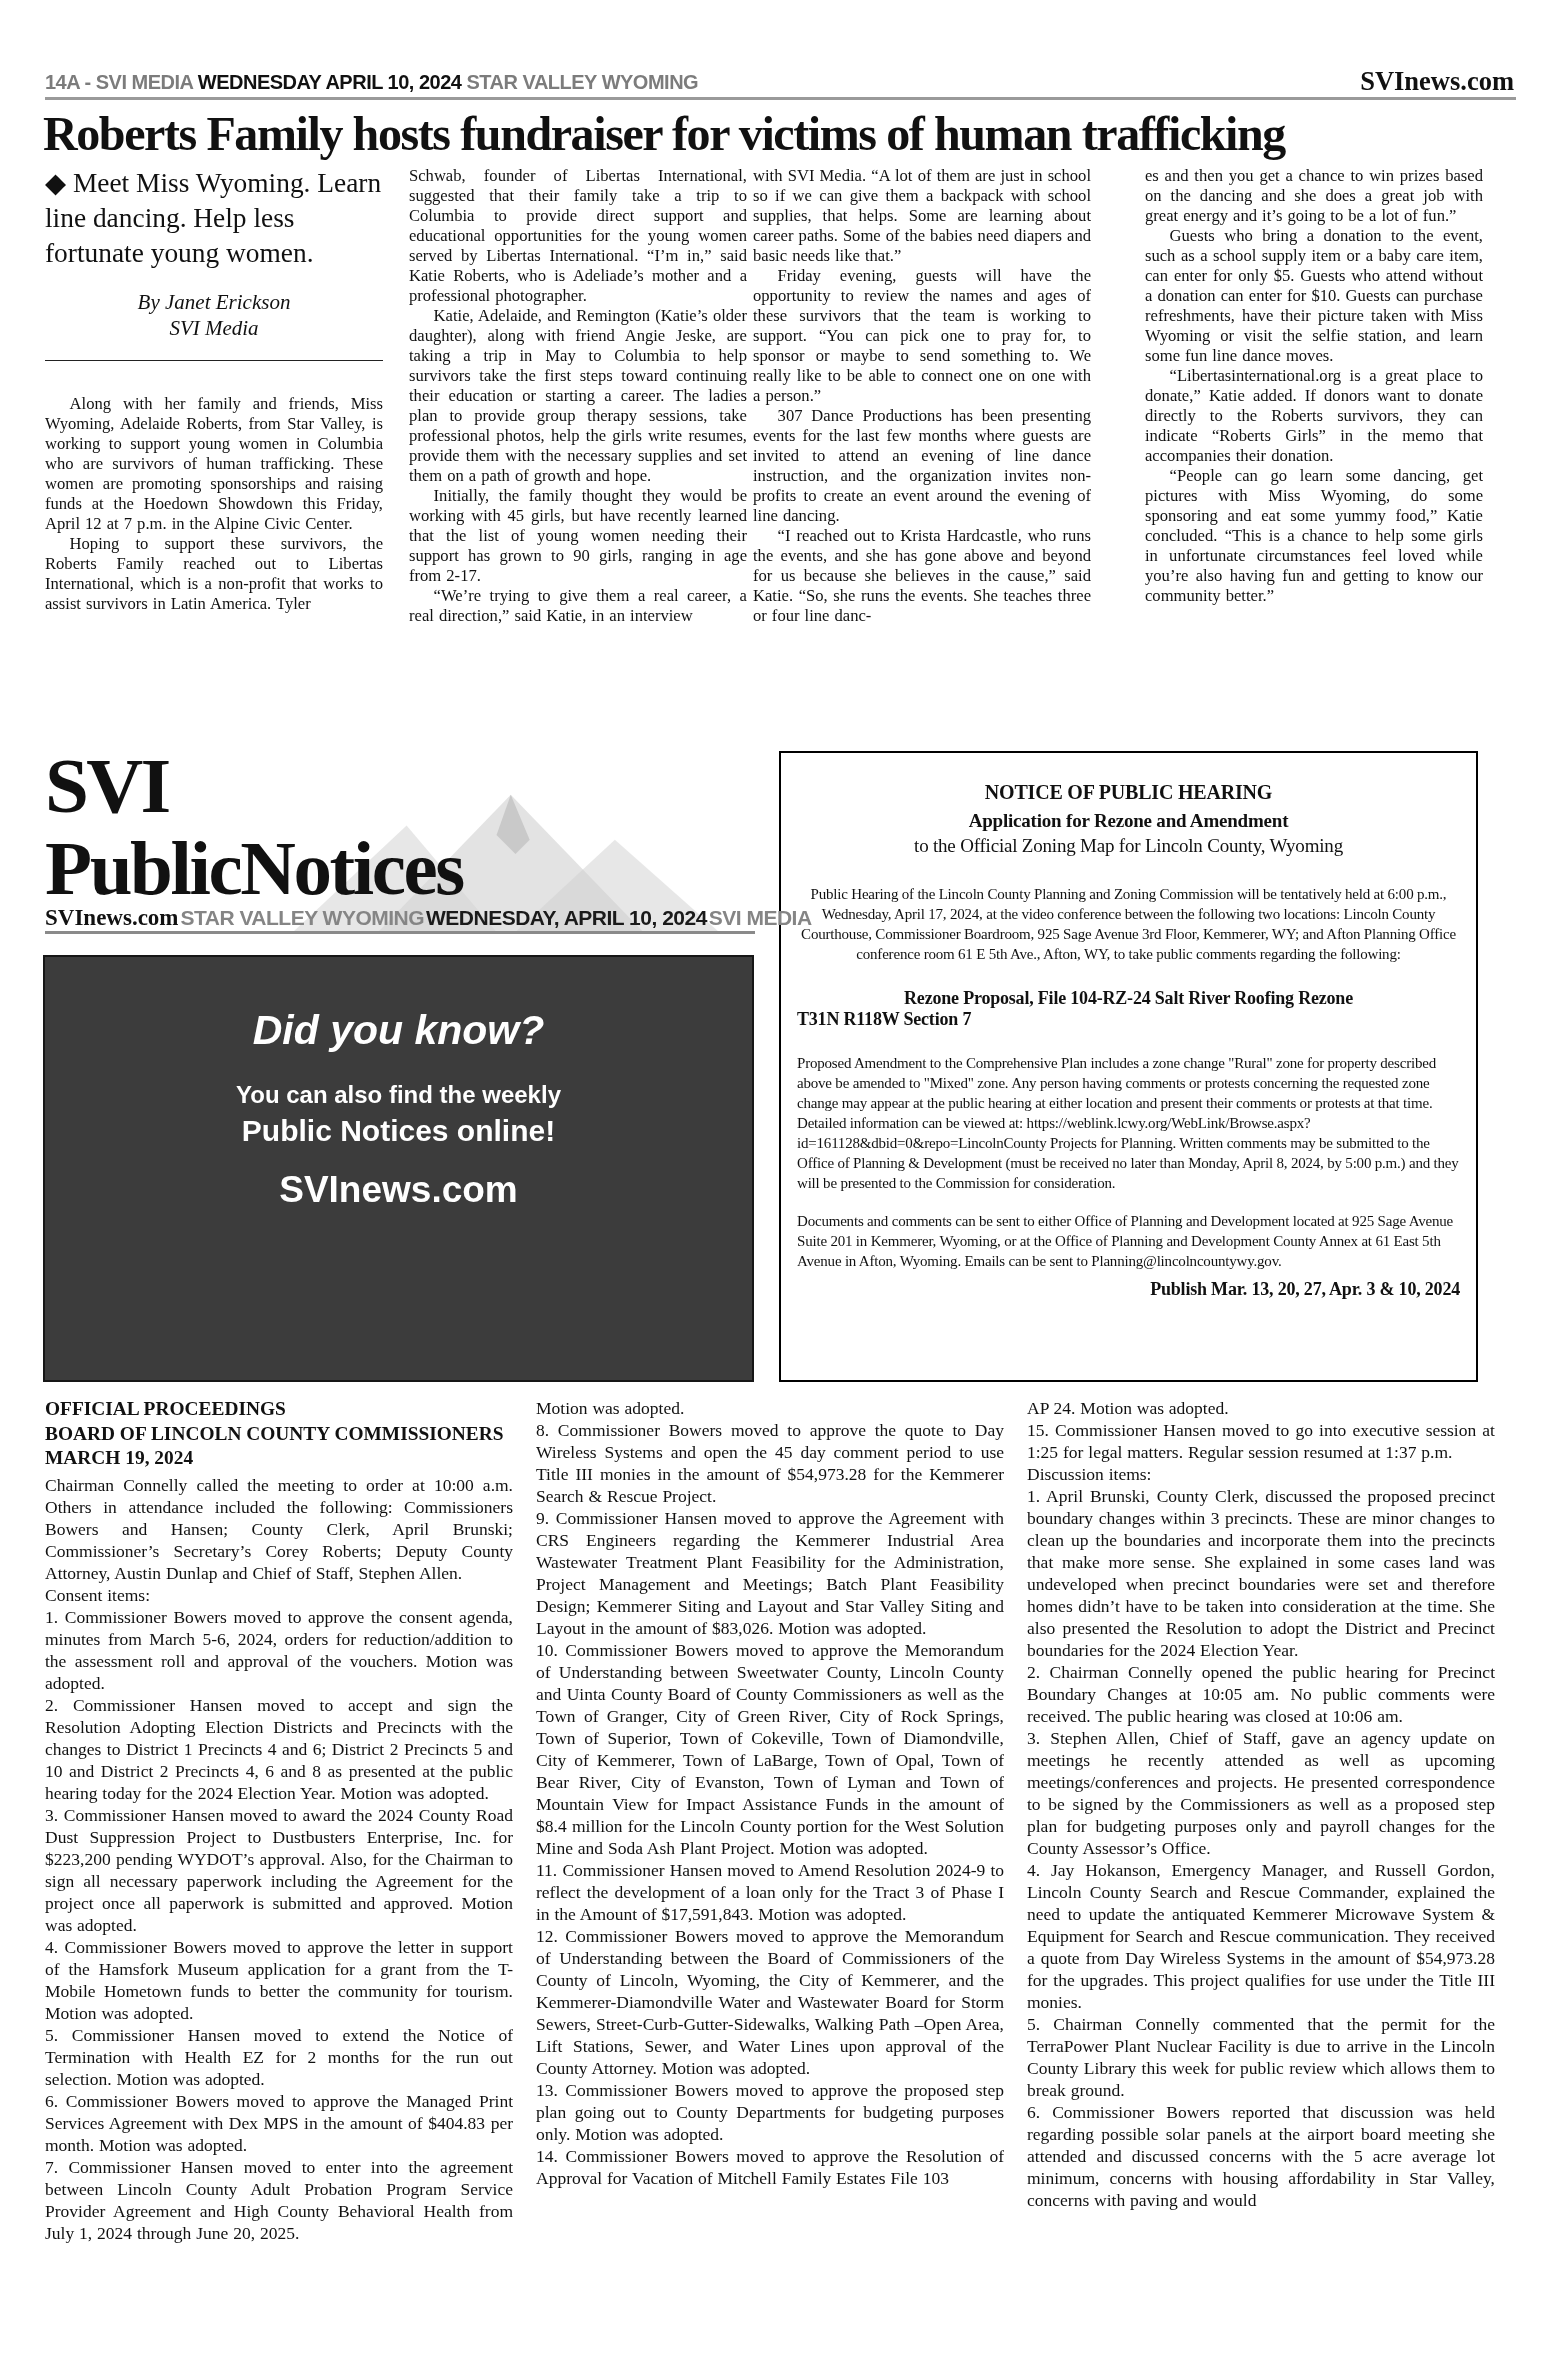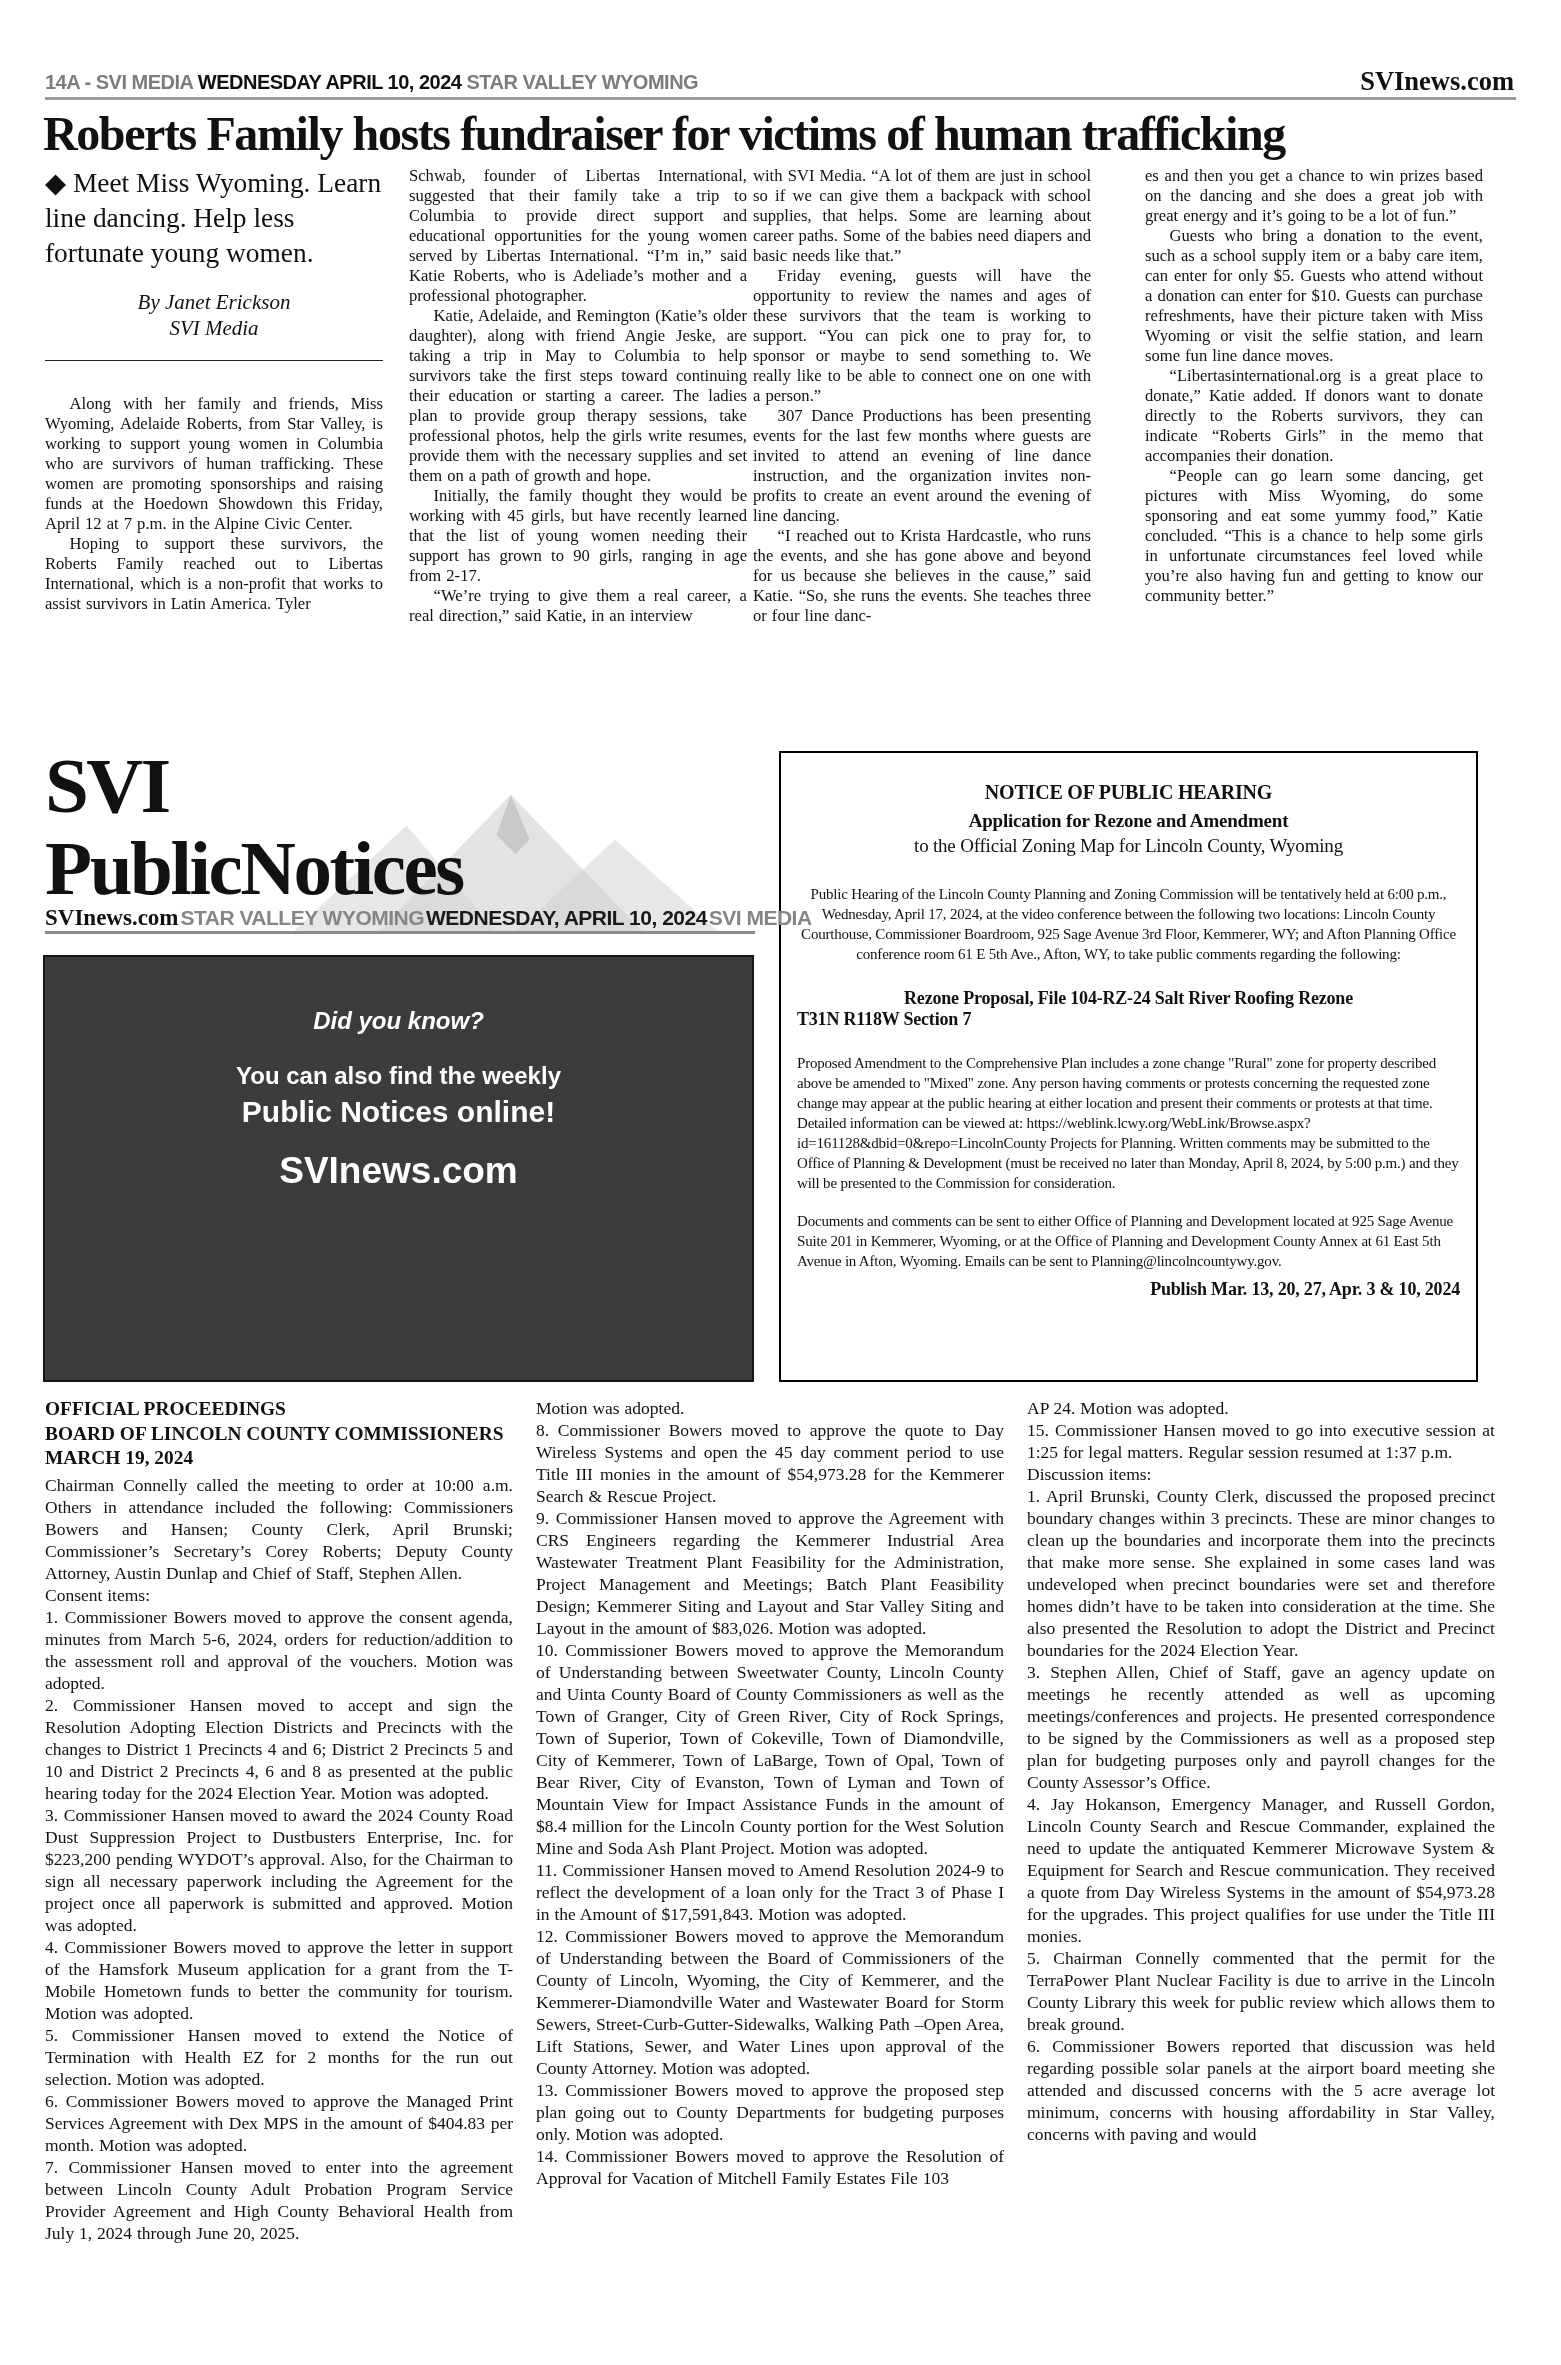--- a/index.html
+++ b/index.html
@@ -33,21 +33,21 @@
   .brand-pn{left:45px;top:830px;z-index:2;font-weight:bold;font-size:77px;line-height:1;letter-spacing:-2.4px;}
   .tagline{left:45px;top:905px;z-index:2;white-space:nowrap;}
   .tag-site{font-family:"Liberation Serif",serif;font-weight:bold;font-size:23px;color:#111;}
   .tag-sans{font-family:"Liberation Sans",sans-serif;font-weight:bold;font-size:21px;letter-spacing:-0.5px;}
   .tag-gray{color:#858585;} .tag-blk{color:#1a1a1a;}
   .mast-rule{left:45px;top:931px;width:710px;height:2.8px;background:#8a8a8a;z-index:2;}
 
   
   .promo{left:43px;top:955px;width:711px;height:427px;background:#3c3c3c;border:2.8px solid #161616;
          box-sizing:border-box;text-align:center;color:#fff;font-family:"Liberation Sans",sans-serif;}
-  .promo-line1{margin-top:50px;font-size:24px;font-weight:bold;font-style:italic;}
+  .promo-line1{margin-top:50px;font-size:41px;font-weight:bold;font-style:italic;}
   .promo-line2{margin-top:23px;font-size:24px;font-weight:bold;line-height:36px;}
   .promo-line3{font-size:30px;font-weight:bold;line-height:36px;}
   .promo-line4{margin-top:20px;font-size:37px;font-weight:bold;}
 
   
   .notice{left:779px;top:751px;width:699px;height:631px;border:2.4px solid #000;box-sizing:border-box;
           padding:28px 16px;overflow:hidden;letter-spacing:-0.2px;}
   .notice .t1{text-align:center;font-weight:bold;font-size:20px;line-height:22px;}
   .notice .t2{text-align:center;font-weight:bold;font-size:19px;line-height:21px;margin-top:6.6px;}
   .notice .t3{text-align:center;font-size:19px;line-height:21px;margin-top:4.7px;}
@@ -171,20 +171,21 @@
       <p>11.  Commissioner Hansen moved to Amend Resolution 2024-9 to reflect the development of a loan only for the Tract 3 of Phase I in the Amount of $17,591,843.  Motion was adopted.</p>
       <p>12.   Commissioner Bowers moved to approve the Memorandum of Understanding between the Board of Commissioners of the County of Lincoln, Wyoming, the City of Kemmerer, and the Kemmerer-Diamondville Water and Wastewater Board for Storm Sewers, Street-Curb-Gutter-Sidewalks, Walking Path –Open Area, Lift Stations, Sewer, and Water Lines upon approval of the County Attorney.  Motion was adopted.</p>
       <p>13. Commissioner Bowers moved to approve the proposed step plan going out to County Departments for budgeting purposes only.  Motion was adopted.</p>
       <p>14. Commissioner Bowers moved to approve the Resolution of Approval for Vacation of Mitchell Family Estates File 103</p>
     </div>
   <div class="abs proc-col pcolC">
       <p>AP 24.  Motion was adopted.</p>
       <p>15.  Commissioner Hansen moved to go into executive session at 1:25 for legal matters.  Regular session resumed at 1:37 p.m.</p>
       <p>Discussion items:</p>
       <p>1. April Brunski, County Clerk, discussed the proposed precinct boundary changes within 3 precincts.  These are minor changes to clean up the boundaries and incorporate them into the precincts that make more sense.   She explained in some cases land was undeveloped when precinct boundaries were set and therefore homes didn’t have to be taken into consideration at the time.  She also presented the Resolution to adopt the District and Precinct boundaries for the 2024 Election Year.</p>
+      <p>2.  Chairman Connelly opened the public hearing for Precinct Boundary Changes at 10:05 am.  No public comments were received.   The public hearing was closed at 10:06 am.</p>
       <p>3. Stephen Allen, Chief of Staff, gave an agency update on meetings he recently attended as well as upcoming meetings/conferences and projects.   He presented correspondence to be signed by the Commissioners as well as a proposed step plan for budgeting purposes only and payroll changes for the County Assessor’s Office.</p>
       <p>4.   Jay Hokanson, Emergency Manager, and Russell Gordon, Lincoln County Search and Rescue Commander, explained the need to update the antiquated Kemmerer Microwave System &amp; Equipment for Search and Rescue communication.   They received a quote from Day Wireless Systems in the amount of $54,973.28 for the upgrades.  This project qualifies for use under the Title III monies.</p>
       <p>5.  Chairman Connelly commented that the permit for the TerraPower Plant Nuclear Facility is due to arrive in the Lincoln County Library this week for public review which allows them to break ground.</p>
       <p>6.  Commissioner   Bowers reported that discussion was held regarding possible solar panels at the airport board meeting she attended and discussed concerns with the 5 acre average lot minimum, concerns with housing affordability in Star Valley, concerns with paving and would</p>
     </div>
 
 </div>
 
 
 </body></html>

